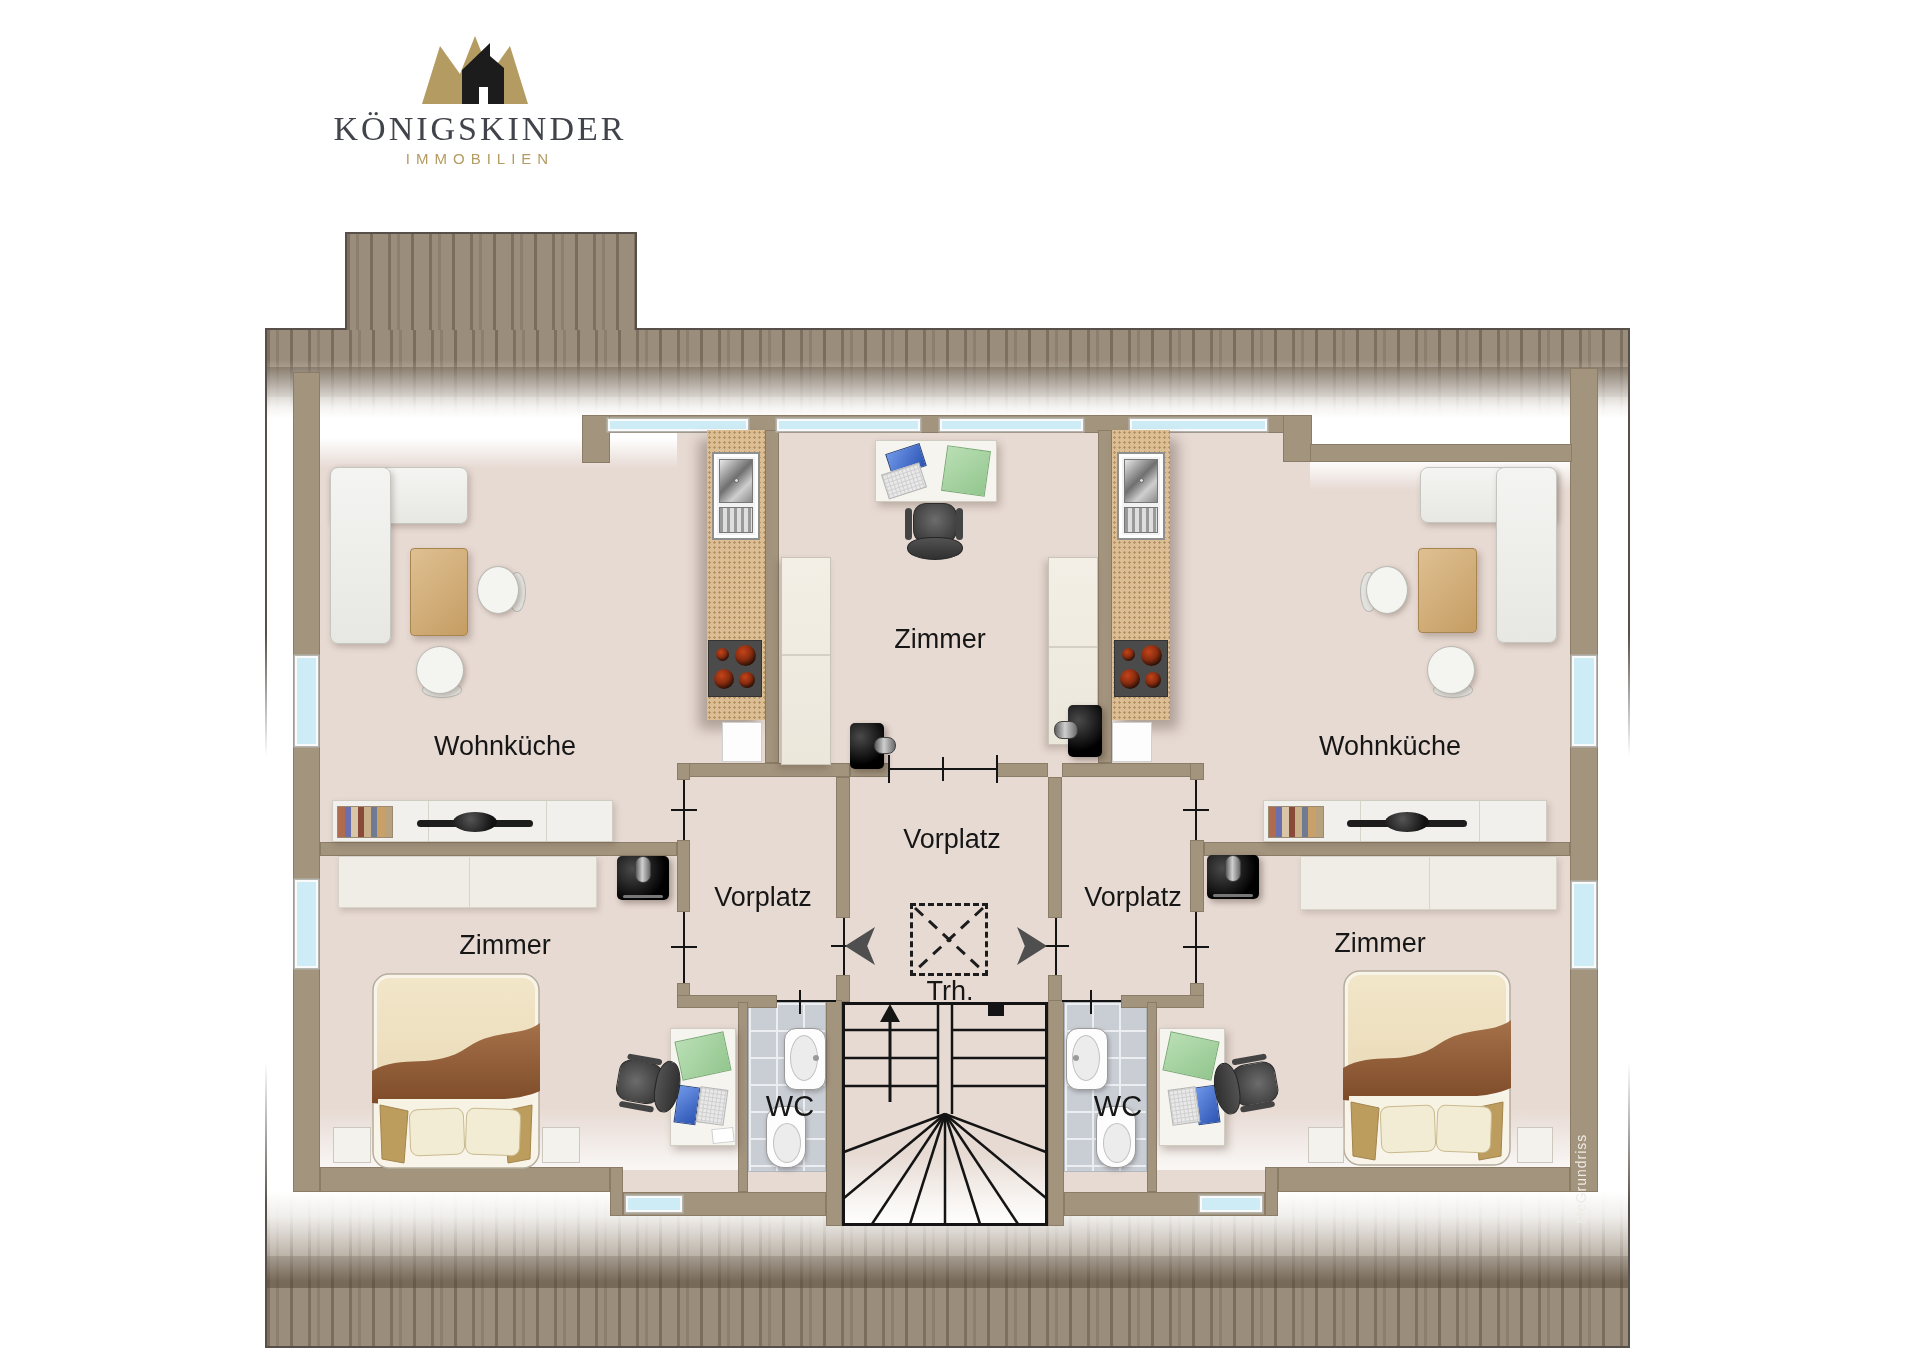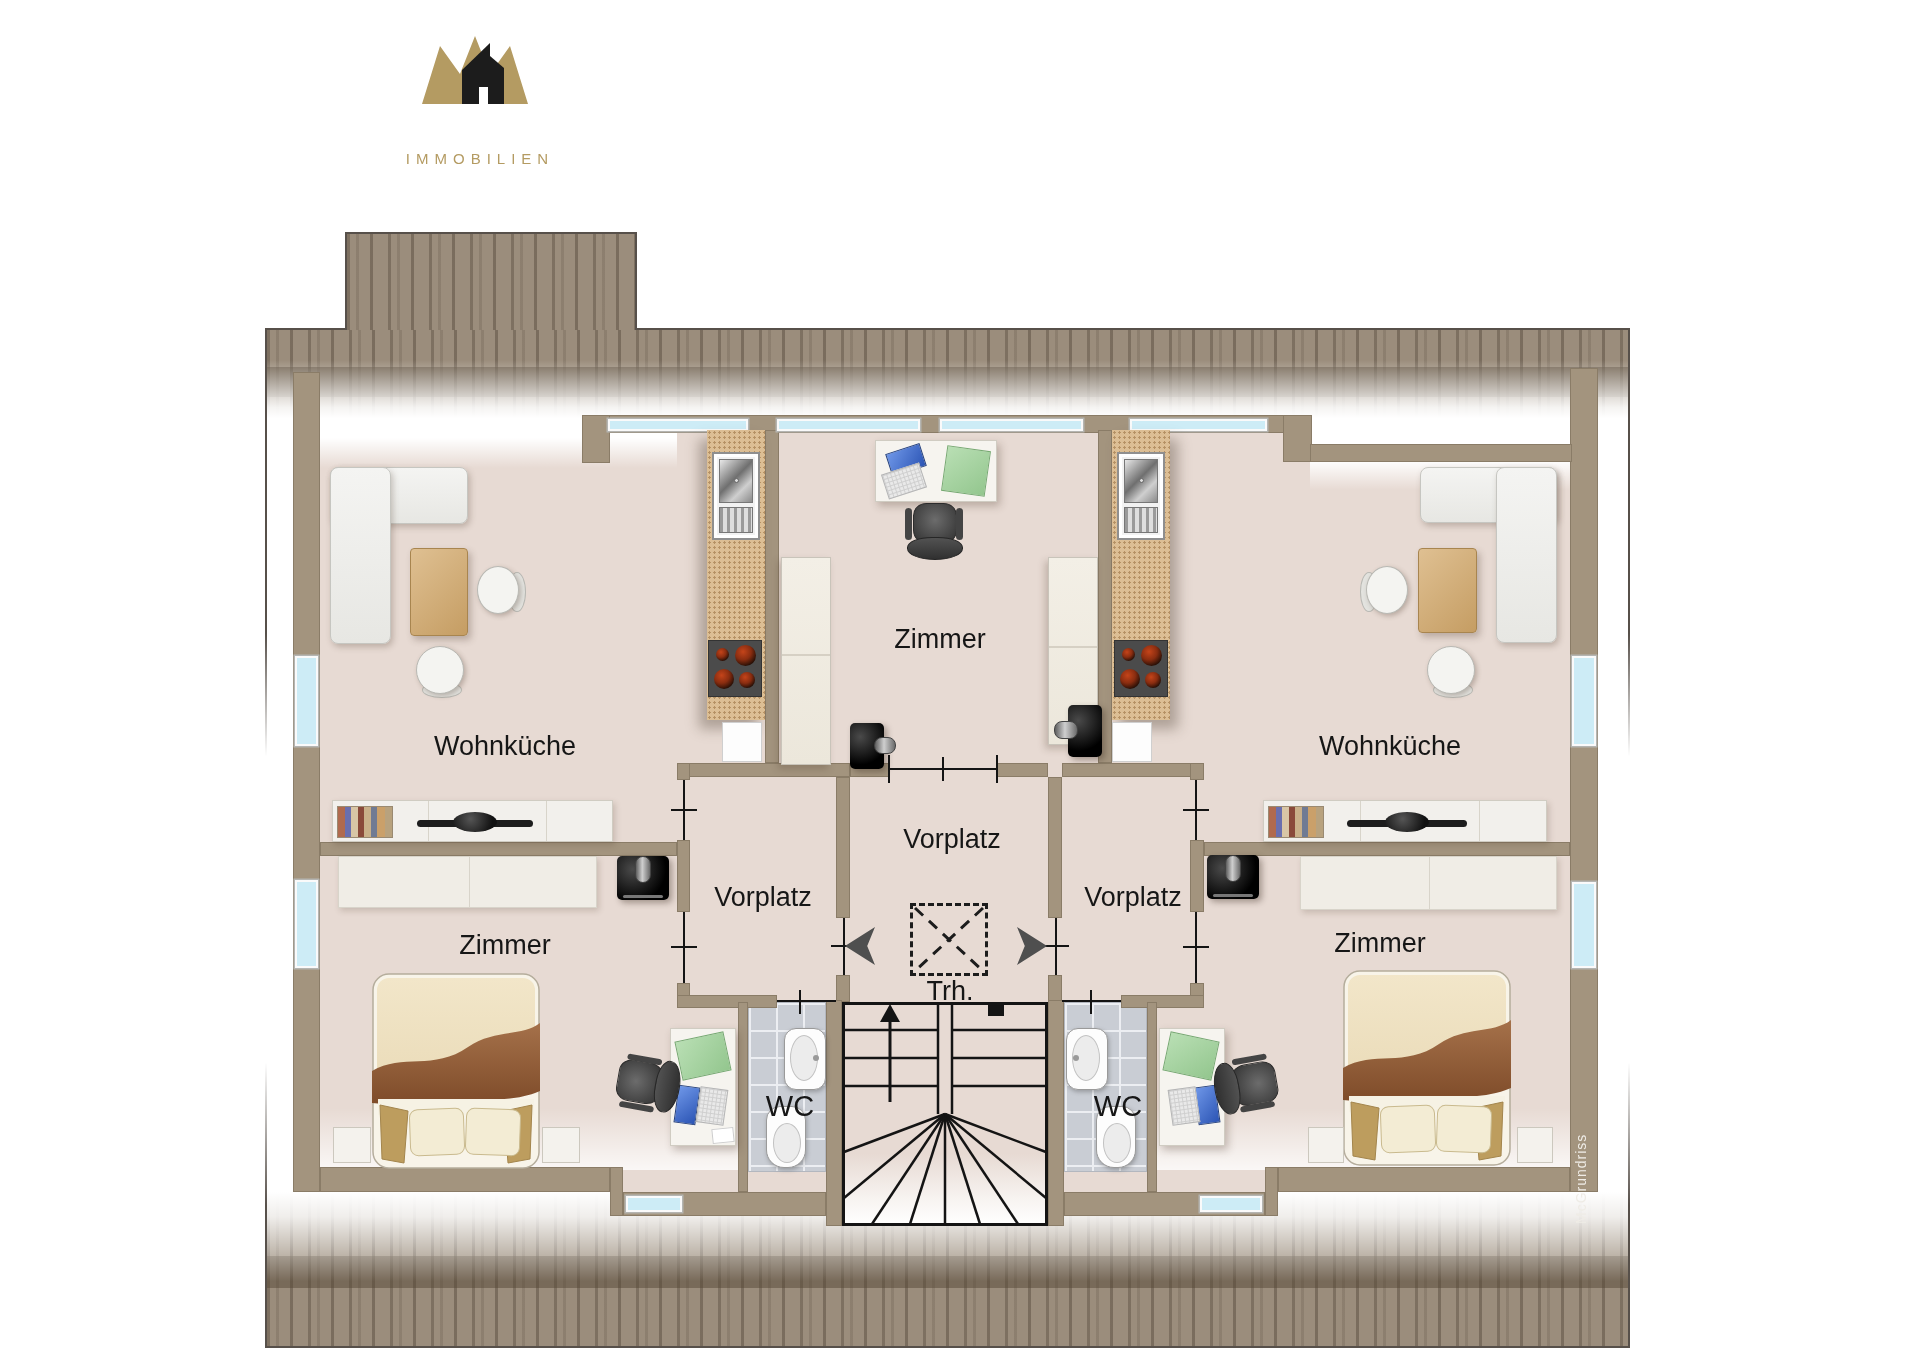--- a/index.html
+++ b/index.html
@@ -84,20 +84,21 @@
 
 <div id="canvas">
 
   <div class="abs" style="left:330px;top:28px;width:300px;height:150px;">
     <svg class="abs" style="left:90px;top:6px;" width="110" height="70" viewBox="0 0 110 70">
       <polygon points="2,70 20,12 40,40 55,2 70,40 90,12 108,70" fill="#b49b62"></polygon>
       <polygon points="42,70 42,36 70,9 70,70" fill="#1c1c1c"></polygon>
       <rect x="59" y="53" width="9" height="17" fill="#fff"></rect>
       <polygon points="70,70 70,22 84,34 84,70" fill="#1c1c1c"></polygon>
     </svg>
+    <div class="abs brandname" style="left:0;top:82px;width:300px;text-align:center;">KÖNIGSKINDER</div>
     <div class="abs brandsub" style="left:0;top:122px;width:300px;text-align:center;">IMMOBILIEN</div>
   </div>
 
   <div class="abs outline" style="left:265px;top:328px;width:1365px;height:1020px;"></div>
 
   <div class="abs roofband" style="left:345px;top:232px;width:292px;height:100px;border:2px solid #57504a;border-bottom:none;"></div>
 
   <div class="abs roofband" style="left:267px;top:330px;width:1361px;height:88px;">
     <div class="abs subband" style="left:0;top:37px;width:100%;height:30px;"></div>
     <div class="abs fadeD" style="left:0;top:0;width:100%;height:100%;"></div>

